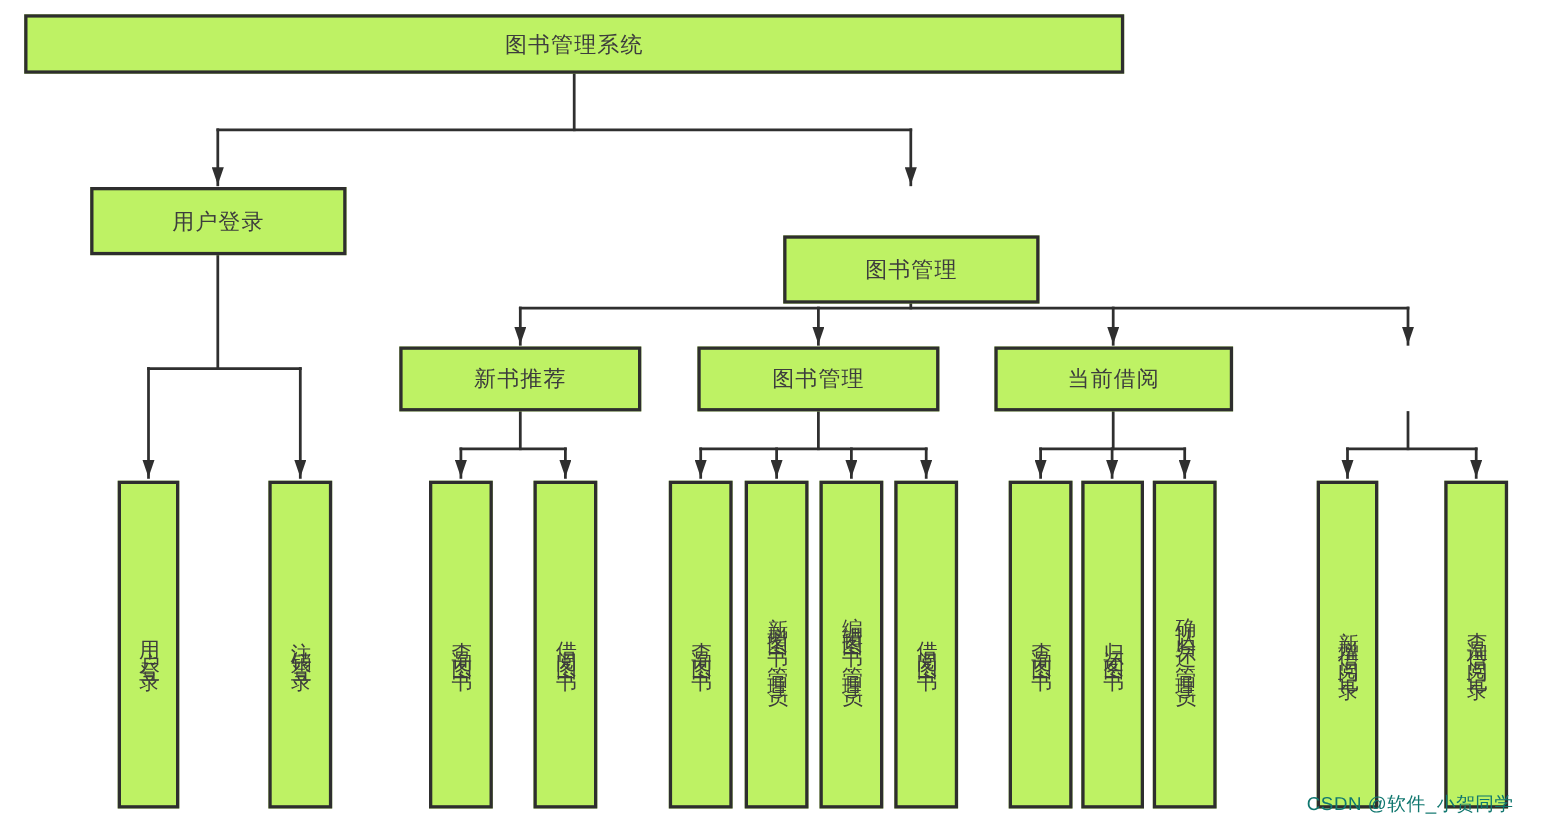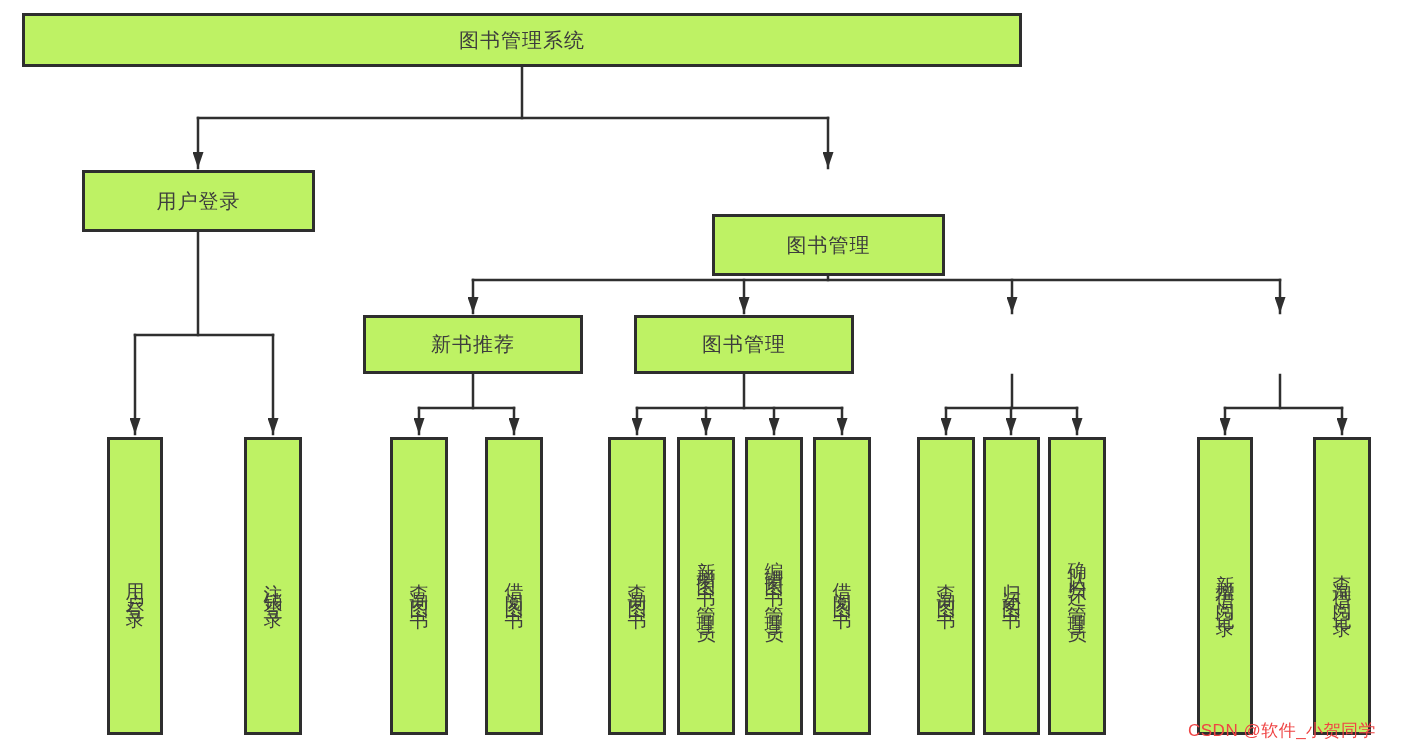--- a/index.html
+++ b/index.html
@@ -39,21 +39,21 @@
     font-size: 19px;
     line-height: 1.15;
     letter-spacing: 9px;
     white-space: nowrap;
   }
   .watermark {
     position: absolute;
     left: 1188px;
     top: 719px;
     font-size: 17px;
-    color: #ef4444;
+    color: #0f766e;
     letter-spacing: 0.5px;
     white-space: nowrap;
     z-index: 3;
   }
 </style>
 </head>
 <body>
 
 <div class="canvas">
 
@@ -117,20 +117,23 @@
   <div class="box box-h" style="left:712px; top:170px; width:233px; height:62px;margin-top:44px;">
     <span>图书管理</span>
   </div>
 
   <div class="box box-h" style="left:363px; top:315px; width:220px; height:59px;align-items:center;">
     <span>新书推荐</span>
   </div>
   <div class="box box-h" style="left:634px; top:315px; width:220px; height:59px;">
     <span>图书管理</span>
   </div>
+  <div class="box box-h" style="left:904px; top:315px; width:217px; height:59px;">
+    <span>当前借阅</span>
+  </div>
 
   <div class="box box-v" style="left:107px; top:437px; width:56px; height:298px;">
     <span>用户登录</span>
   </div>
   <div class="box box-v" style="left:244px; top:437px; width:58px; height:298px;">
     <span>注销登录</span>
   </div>
 
   <div class="box box-v" style="left:390px; top:437px; width:58px; height:298px;">
     <span>查询图书</span>

